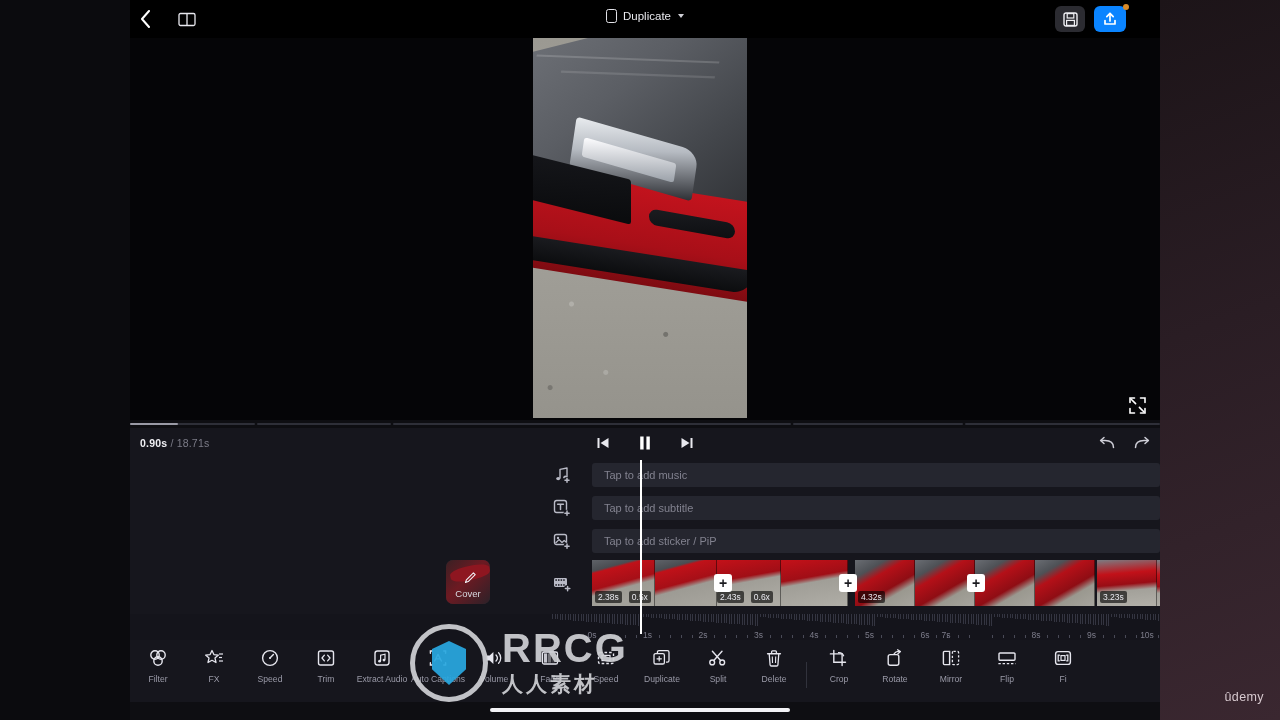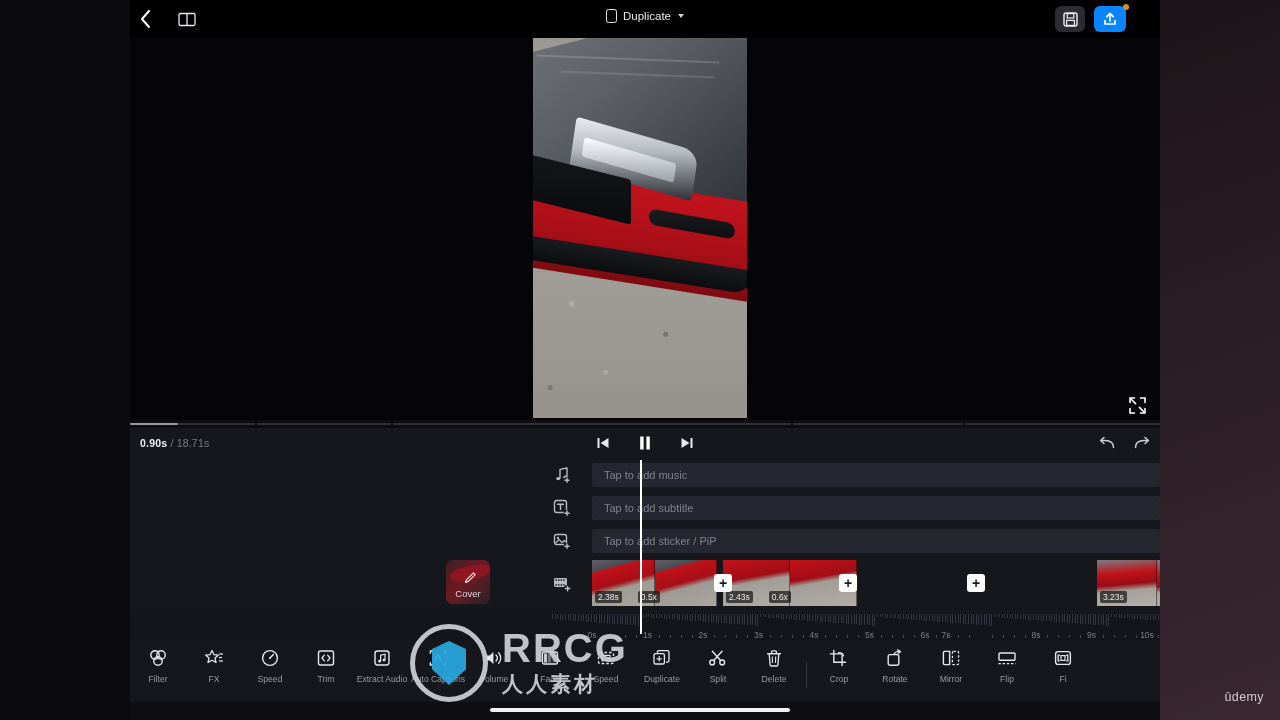--- a/index.html
+++ b/index.html
@@ -114,21 +114,21 @@
   .clip { position:absolute; top:0; height:46px; overflow:hidden; display:flex;}
   .clip.selected { outline:2px solid #d8b23f; outline-offset:-2px; z-index:3;}
   .thumb { height:46px; flex:0 0 auto; position:relative; overflow:hidden;}
   .car-thumb { position:absolute; inset:0; background:
      linear-gradient(165deg,#5f6268 0%, #4a4d52 18%, #c01119 22%, #a60f17 48%, #9d9b94 58%, #a8a69f 100%);}
   .car-thumb.v2 { background: linear-gradient(170deg,#c41119 0%, #a00e16 38%, #a09e97 48%, #b0aea7 100%);}
   .car-thumb.v3 { background: linear-gradient(150deg,#6a6d73 0%, #4e5156 22%, #b41018 36%, #8f0d14 60%, #9a988f 72%, #a7a59e 100%);}
   .car-thumb.v4 { background: linear-gradient(175deg,#7a7d83 0%, #c21119 30%, #980d15 52%, #a3a19a 65%, #b2b0a9 100%);}
   .thumb-sep { position:absolute; right:0; top:0; width:1px; height:46px; background:rgba(0,0,0,.45);}
 
-  .clip-meta { position:absolute; left:3px; bottom:3px; display:flex; gap:16px; z-index:5;}
+  .clip-meta { position:absolute; left:3px; bottom:3px; display:flex; gap:7px; z-index:5;}
   .meta-pill { background:rgba(0,0,0,.62); color:#eaeaf0; font-size:8.5px; padding:1px 3px; border-radius:2px;}
 
   .plus-handle { position:absolute; top:14px; width:18px; height:18px; background:#fff; border-radius:3px;
                  display:flex; align-items:center; justify-content:center; color:#1a1a1f; font-size:14px;
                  line-height:1; font-weight:bold; z-index:6; cursor:pointer;}
 
   .mute-icon { position:absolute; left:420px; top:152px; width:24px;height:24px; display:flex;align-items:center;justify-content:center; cursor:pointer;}
 
   .ruler { position:absolute; left:0; top:154px; width:1030px; height:30px; background:#14141b; overflow:hidden;}
   .ruler-ticks { position:absolute; left:0; top:0; width:1030px; height:14px;}
@@ -363,32 +363,53 @@
             </div>
             <div class="thumb" style="width: 62.5px;">
               <div class="car-thumb "></div>
               <div class="thumb-sep"></div>
             </div>
             <div class="clip-meta">
               <span class="meta-pill">2.38s</span>
               <span class="meta-pill">0.5x</span>
             </div>
           </div>
-          <div class="clip" style="left: 131px; width: 134px;">
+          <div class="clip" style="left: 122px; width: 134px;">
             <div class="thumb" style="width: 67px;">
               <div class="car-thumb v2"></div>
               <div class="thumb-sep"></div>
             </div>
             <div class="thumb" style="width: 67px;">
               <div class="car-thumb v2"></div>
               <div class="thumb-sep"></div>
             </div>
             <div class="clip-meta">
               <span class="meta-pill">2.43s</span>
               <span class="meta-pill">0.6x</span>
+            </div>
+          </div>
+          <div class="clip" style="left: 263px; width: 240px;">
+            <div class="thumb" style="width: 60px;">
+              <div class="car-thumb v3"></div>
+              <div class="thumb-sep"></div>
+            </div>
+            <div class="thumb" style="width: 60px;">
+              <div class="car-thumb v3"></div>
+              <div class="thumb-sep"></div>
+            </div>
+            <div class="thumb" style="width: 60px;">
+              <div class="car-thumb v3"></div>
+              <div class="thumb-sep"></div>
+            </div>
+            <div class="thumb" style="width: 60px;">
+              <div class="car-thumb v3"></div>
+              <div class="thumb-sep"></div>
+            </div>
+            <div class="clip-meta">
+              <span class="meta-pill">4.32s</span>
             </div>
           </div>
           <div class="clip" style="left: 505px; width: 180px;">
             <div class="thumb" style="width: 60px;">
               <div class="car-thumb v4"></div>
               <div class="thumb-sep"></div>
             </div>
             <div class="thumb" style="width: 60px;">
               <div class="car-thumb v4"></div>
             </div>

